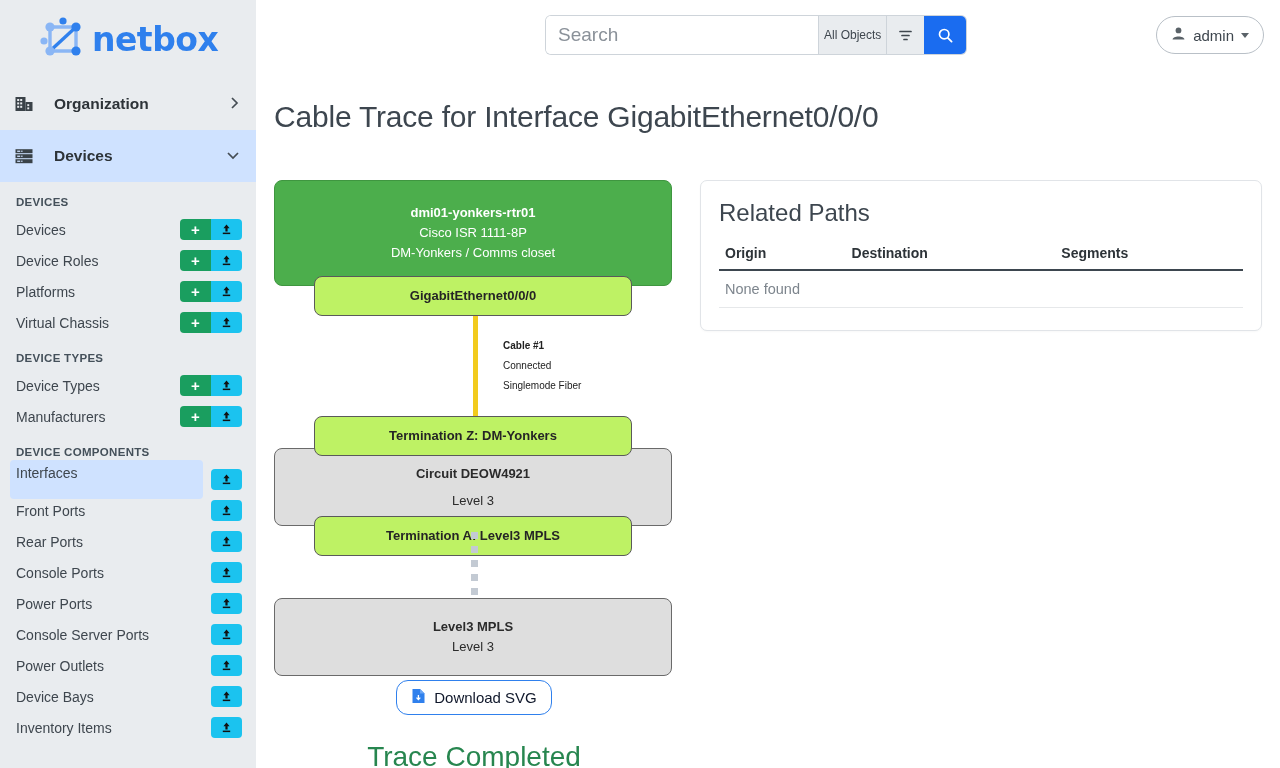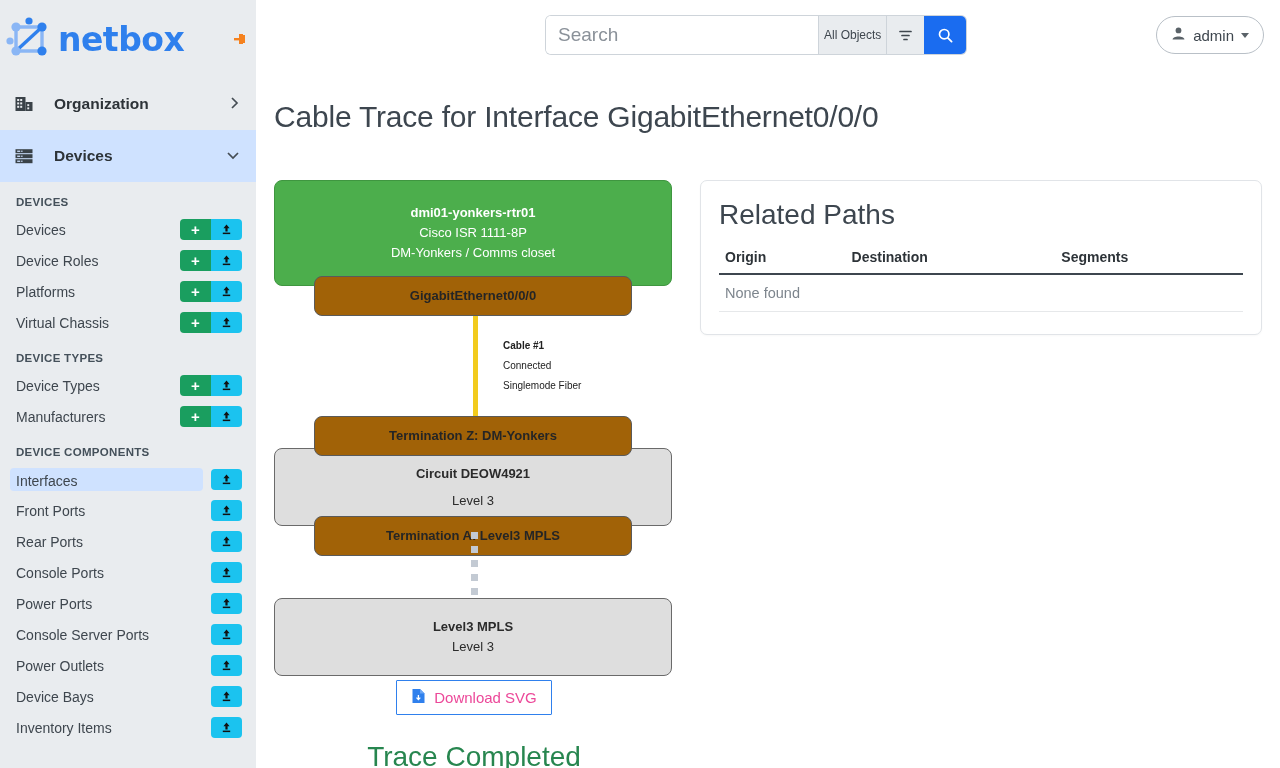--- a/index.html
+++ b/index.html
@@ -17,21 +17,21 @@
   .sidebar {
     width: 256px; height: 768px;
     background: #e9ecef;
     flex: 0 0 256px;
     position: relative;
     overflow: hidden;
   }
   .brand-row {
     height: 78px;
     display: flex; align-items: center;
-    padding: 0 16px 0 4px;
+    padding: 0 16px 0 38px;
     gap: 48px;
   }
   .brand-logo { display: flex; align-items: center; gap: 0px; }
   .brand-mark { width: 50px; height: 46px; }
   .brand-word {
     font-size: 33px; font-weight: 700; color: #2f80ed;
     letter-spacing: -0.5px; margin-left: 4px;
     font-family: "DejaVu Sans", sans-serif;
   }
   .pin-btn {
@@ -137,21 +137,21 @@
   }
   .node-title { font-weight: 700; font-size: 13px; line-height: 20px; }
   .node-sub { font-size: 13px; line-height: 20px; }
 
   .node.device {
     left: 0; top: 0; width: 398px; height: 106px;
     background: #4cae4c; border-color: #3f9640; color: #ffffff;
   }
   .node.term {
     left: 40px; width: 318px; height: 40px;
-    background: #a16207; border-color: #5a5a5a; color: #252525;
+    background: #bef264; border-color: #5a5a5a; color: #252525;
   }
   .node.iface { top: 96px; }
   .node.termz { top: 236px; }
   .node.terma { top: 336px; }
   .node.circuit {
     left: 0; top: 268px; width: 398px; height: 78px;
     background: #dedede; border-color: #6a6a6a; color: #2b2b2b; gap: 7px;
   }
   .node.provider {
     left: 0; top: 418px; width: 398px; height: 78px;
@@ -168,36 +168,36 @@
   .cable-label .b { font-weight: 700; }
   .dashes {
     position: absolute; left: 197px; top: 352px;
     width: 7px; height: 66px;
     background-image: repeating-linear-gradient(to bottom, #c3cad3 0 7px, transparent 7px 14px);
   }
 
   .dl-row { position: relative; text-align: center; }
   .dl-btn {
     display: inline-flex; align-items: center; gap: 8px;
-    padding: 7px 14px; border: 1px solid #2f80ed; border-radius: 1px;
-    color: #ec4899; font-size: 15px; background: #fff; cursor: pointer;
+    padding: 7px 14px; border: 1px solid #2f80ed; border-radius: 12px;
+    color: #0f172a; font-size: 15px; background: #fff; cursor: pointer;
   }
   .trace-status {
     text-align: center; color: #27864f;
     font-size: 28px; font-weight: 400; padding-top: 26px;
   }
 
   
   .paths-col { flex: 1 1 auto; padding-left: 26px; }
   .card {
     border: 1px solid #e1e4e8; border-radius: 7px;
     background: #fff; padding: 18px 18px 22px 18px;
     box-shadow: 0 1px 2px rgba(0,0,0,0.03);
   }
-  .card-title { font-size: 28px; color: #3d464f; font-weight: 400; padding-bottom: 14px; }
+  .card-title { font-size: 24px; color: #3d464f; font-weight: 400; padding-bottom: 14px; }
   table.paths { width: 100%; border-collapse: collapse; }
   table.paths th {
     text-align: left; font-size: 14px; font-weight: 700; color: #2d3338;
     padding: 4px 6px 8px 6px; border-bottom: 2px solid #3d464f;
   }
   table.paths td {
     font-size: 14.5px; color: #7d858d;
     padding: 10px 6px; border-bottom: 1px solid #e6e8ea;
   }
 </style>
@@ -358,21 +358,21 @@
             <div class="mini-btn imp">
               <svg width="13" height="13" viewBox="0 0 13 13">
                 <path d="M6.5 1.6 L9.6 5.2 H7.6 V8.4 H5.4 V5.2 H3.4 Z" fill="#111"></path>
                 <rect x="2.8" y="9.6" width="7.4" height="1.5" fill="#111"></rect>
               </svg>
             </div>
           </div>
         </div>
         <div class="section-head">Device Components</div>
         <div class="nav-item">
-          <span class="ilabel sel" style="background: rgb(207, 226, 255); border-radius: 4px; padding: 5px 0px 2px 6px; margin-left: -6px; margin-right: 8px;">Interfaces</span>
+          <span class="ilabel sel" style="background: rgb(207, 226, 255); border-radius: 4px; padding: 5px 0px 18px 6px; margin-left: -6px; margin-right: 8px;">Interfaces</span>
           <div class="btn-group">
             <div class="mini-btn imp only">
               <svg width="13" height="13" viewBox="0 0 13 13">
                 <path d="M6.5 1.6 L9.6 5.2 H7.6 V8.4 H5.4 V5.2 H3.4 Z" fill="#111"></path>
                 <rect x="2.8" y="9.6" width="7.4" height="1.5" fill="#111"></rect>
               </svg>
             </div>
           </div>
         </div>
         <div class="nav-item">

